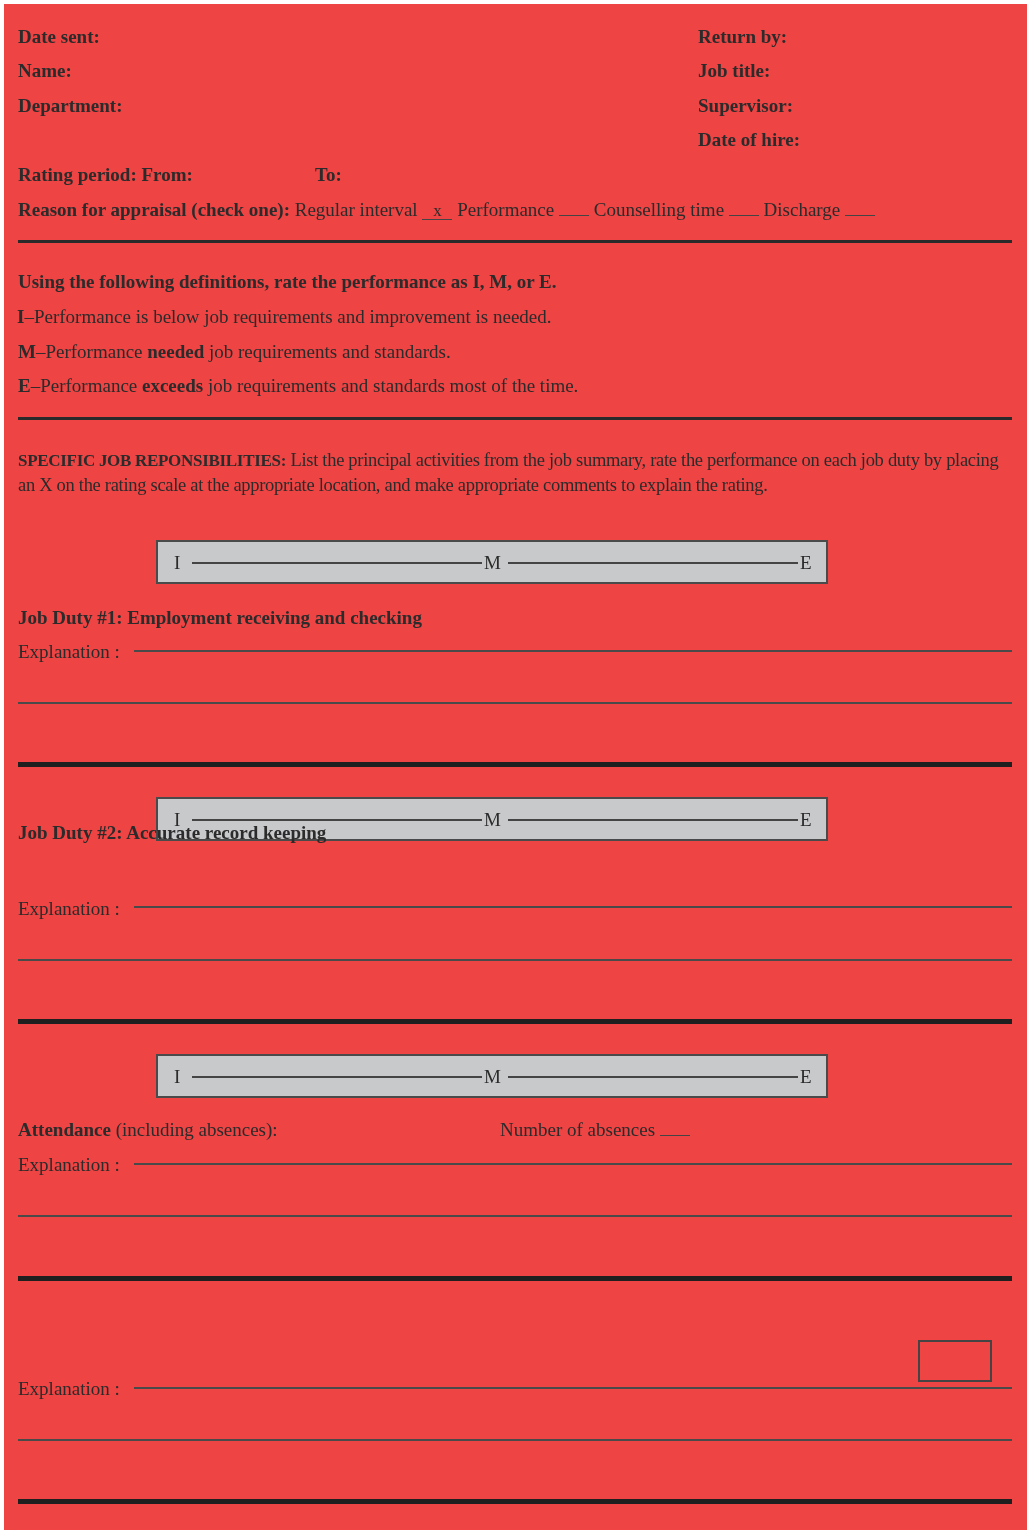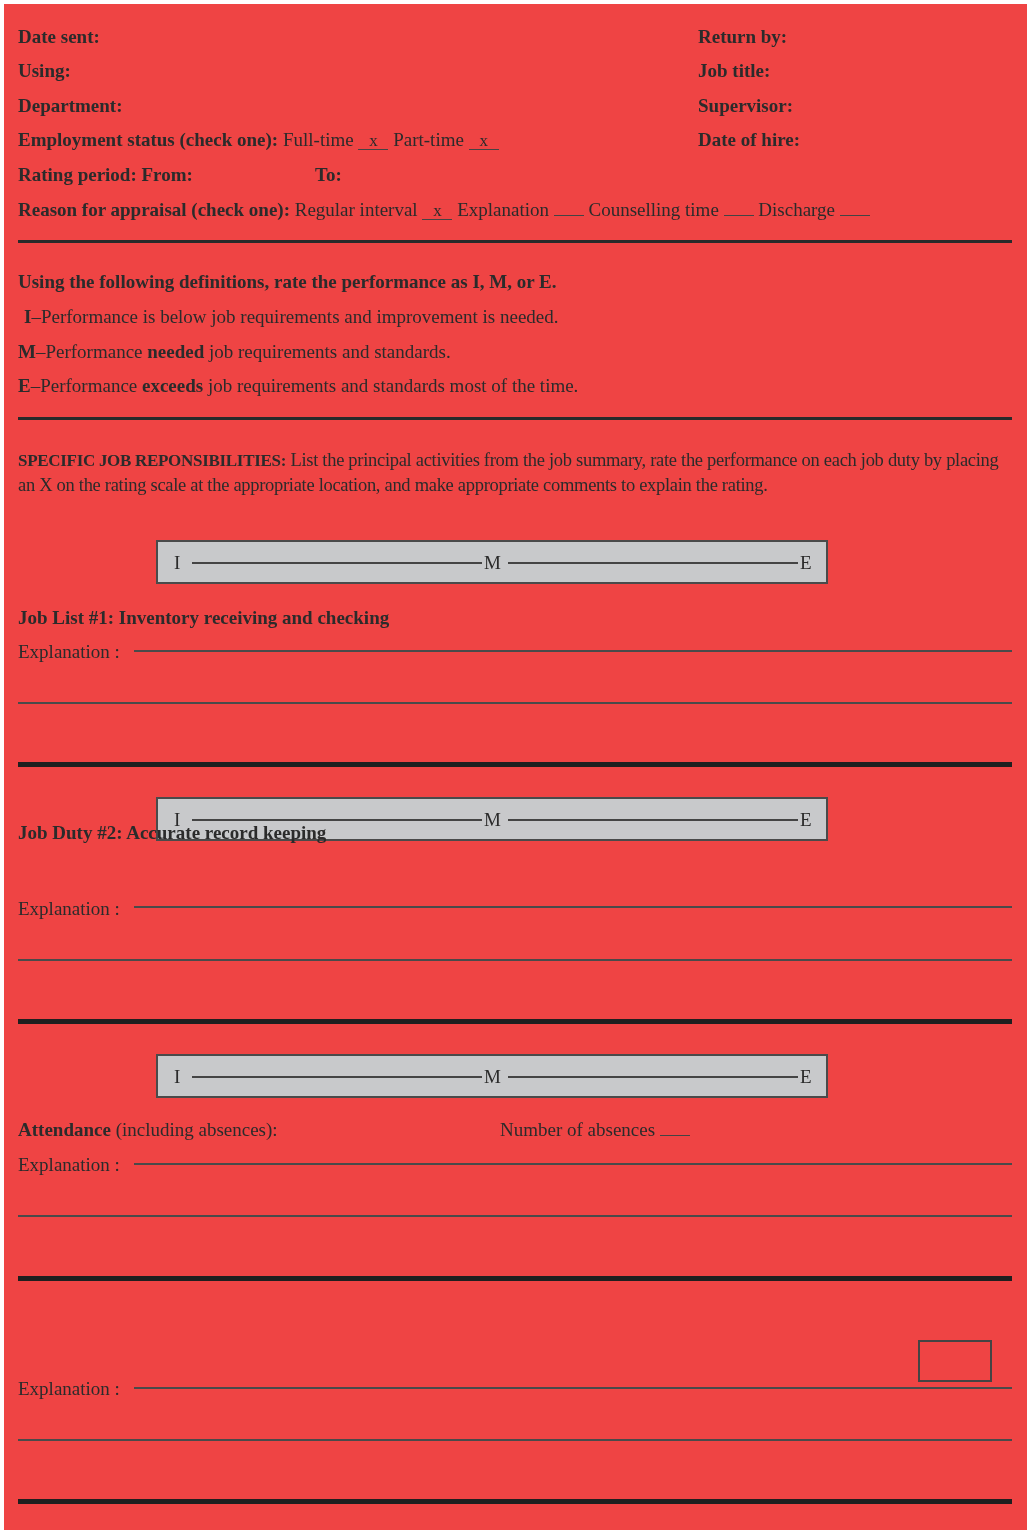--- a/index.html
+++ b/index.html
@@ -18,55 +18,48 @@
   .scale .ln { position:absolute; top:20px; height:2px; background:#444; }
   .para { position:absolute; left:14px; width:996px; font-size:19px; line-height:25px; }
   .rating-box { position:absolute; left:914px; top:1336px; width:74px; height:42px; border:2px solid #444; box-sizing:border-box; background:transparent; }
 </style>
 </head>
 <body>
 
 <div class="page">
 
   <div class="abs b" style="left:14px;top:22px;">Date sent:</div>
-  <div class="abs b" style="left:14px;top:56px;">Using:</div>
+  <div class="abs b" style="left:14px;top:56px;">Name:</div>
   <div class="abs b" style="left:14px;top:91px;">Department:</div>
 
   <div class="abs b" style="left:694px;top:22px;">Return by:</div>
   <div class="abs b" style="left:694px;top:56px;">Job title:</div>
   <div class="abs b" style="left:694px;top:91px;">Supervisor:</div>
   <div class="abs b" style="left:694px;top:125px;">Date of hire:</div>
 
-  <div class="abs" style="left:14px;top:125px;">
-    <span class="b">Employment status (check one):</span>
-    <span>Full-time</span>
-    <span class="blank">x</span>
-    <span>Part-time</span>
-    <span class="blank">x</span>
-  </div>
 
   <div class="abs b" style="left:14px;top:160px;">Rating period: From:</div>
   <div class="abs b" style="left:311px;top:160px;">To:</div>
 
   <div class="abs" style="left:14px;top:195px;">
     <span class="b">Reason for appraisal (check one):</span>
     <span>Regular interval</span>
     <span class="blank">x</span>
-    <span>Explanation</span>
+    <span>Performance</span>
     <span class="blank"></span>
     <span>Counselling time</span>
     <span class="blank"></span>
     <span>Discharge</span>
     <span class="blank"></span>
   </div>
 
   <div class="rule thin" style="top:236px;"></div>
 
   <div class="abs b" style="left:14px;top:267px;">Using the following definitions, rate the performance as I, M, or E.</div>
-  <div class="abs" style="left:20px;top:302px;">
+  <div class="abs" style="left:13px;top:302px;">
     <span class="b">I</span><span>–Performance is below job requirements and improvement is needed.</span>
   </div>
   <div class="abs" style="left:14px;top:337px;">
     <span class="b">M</span><span>–Performance </span><span class="b">needed</span><span> job requirements and standards.</span>
   </div>
   <div class="abs" style="left:14px;top:371px;">
     <span class="b">E</span><span>–Performance </span><span class="b">exceeds</span><span> job requirements and standards most of the time.</span>
   </div>
 
   <div class="rule thin" style="top:413px;"></div>
@@ -75,21 +68,21 @@
     <span class="b" style="font-size:17px;">SPECIFIC JOB REPONSIBILITIES:</span><span> List the principal activities from the job summary, rate the performance on each job duty by placing an X on the rating scale at the appropriate location, and make appropriate comments to explain the rating.</span>
   </div>
 
   <div class="scale" style="top:536px;">
     <span class="lbl" style="left:16px;">I</span>
     <span class="ln" style="left:34px;width:290px;"></span>
     <span class="lbl" style="left:326px;">M</span>
     <span class="ln" style="left:350px;width:290px;"></span>
     <span class="lbl" style="left:642px;">E</span>
   </div>
-  <div class="abs b" style="left:14px;top:603px;">Job List #1: Inventory receiving and checking</div>
+  <div class="abs b" style="left:14px;top:603px;">Job Duty #1: Employment receiving and checking</div>
   <div class="abs" style="left:14px;top:637px;">Explanation :</div>
   <div class="expl-line" style="left:130px;top:646px;width:878px;"></div>
   <div class="expl-line" style="left:14px;top:698px;width:994px;"></div>
   <div class="rule thick" style="top:758px;"></div>
 
   <div class="scale" style="top:793px;">
     <span class="lbl" style="left:16px;">I</span>
     <span class="ln" style="left:34px;width:290px;"></span>
     <span class="lbl" style="left:326px;">M</span>
     <span class="ln" style="left:350px;width:290px;"></span>

